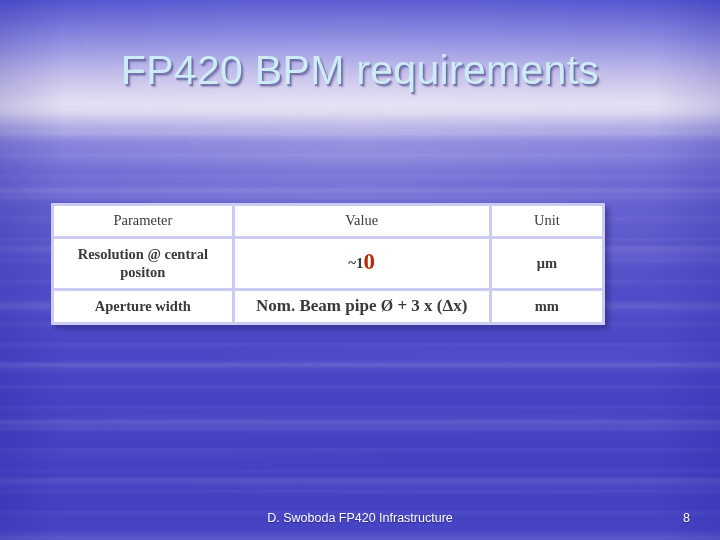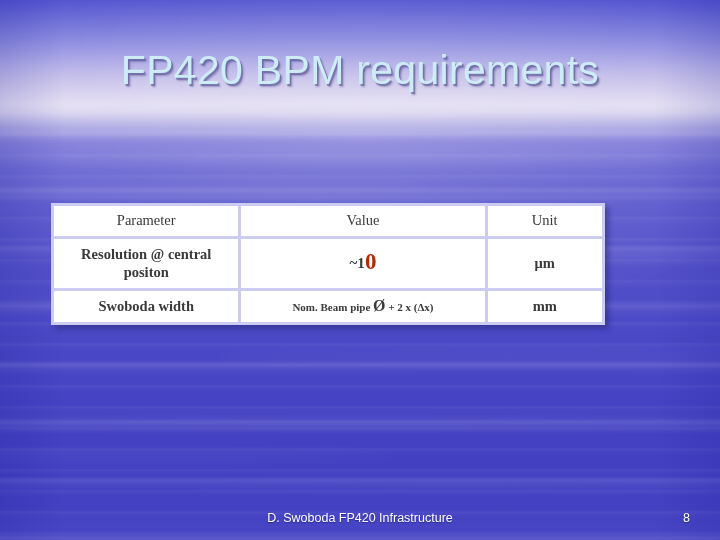--- a/index.html
+++ b/index.html
@@ -130,21 +130,21 @@
   .unit-cell { font-size: 13.5px; font-weight: bold; }
   .val-plain { font-size: 14.5px; font-weight: bold; }
   .approx { font-size: 15px; font-weight: bold; color: #3a3a3a; }
   .bigzero {
     color: #b52a06;
     font-weight: bold;
     font-size: 23px;
     line-height: 0;
     vertical-align: -1px;
   }
-  .aperture-val { font-size: 11px; font-weight: bold; white-space: nowrap; }
+  .aperture-val { font-size: 17px; font-weight: bold; white-space: nowrap; }
   .dia { font-size: 16px; font-weight: bold; }
 
   
   .footer {
     position: absolute;
     bottom: 0;
     height: 45px;
     font-size: 12.5px;
     color: #ffffff;
     display: flex;
@@ -186,22 +186,22 @@
 
       <tr class="tall">
         <td class="col-param">Resolution @ central positon</td>
         <td class="col-value"><span class="approx">~1</span><span class="bigzero">0</span></td>
         <td class="col-unit unit-cell">μm</td>
       </tr>
 
 
 
       <tr class="short">
-        <td class="col-param">Swoboda width</td>
-        <td class="col-value"><span class="aperture-val">Nom. Beam pipe </span><span class="dia">Ø</span><span class="aperture-val"> + 2 x (Δx)</span></td>
+        <td class="col-param">Aperture width</td>
+        <td class="col-value"><span class="aperture-val">Nom. Beam pipe </span><span class="dia">Ø</span><span class="aperture-val"> + 3 x (Δx)</span></td>
         <td class="col-unit unit-cell">mm</td>
       </tr>
     </tbody>
   </table>
 
   <div class="footer" id="footer-center">D. Swoboda FP420 Infrastructure</div>
   <div class="footer" id="footer-page">8</div>
 
 </div>
 

